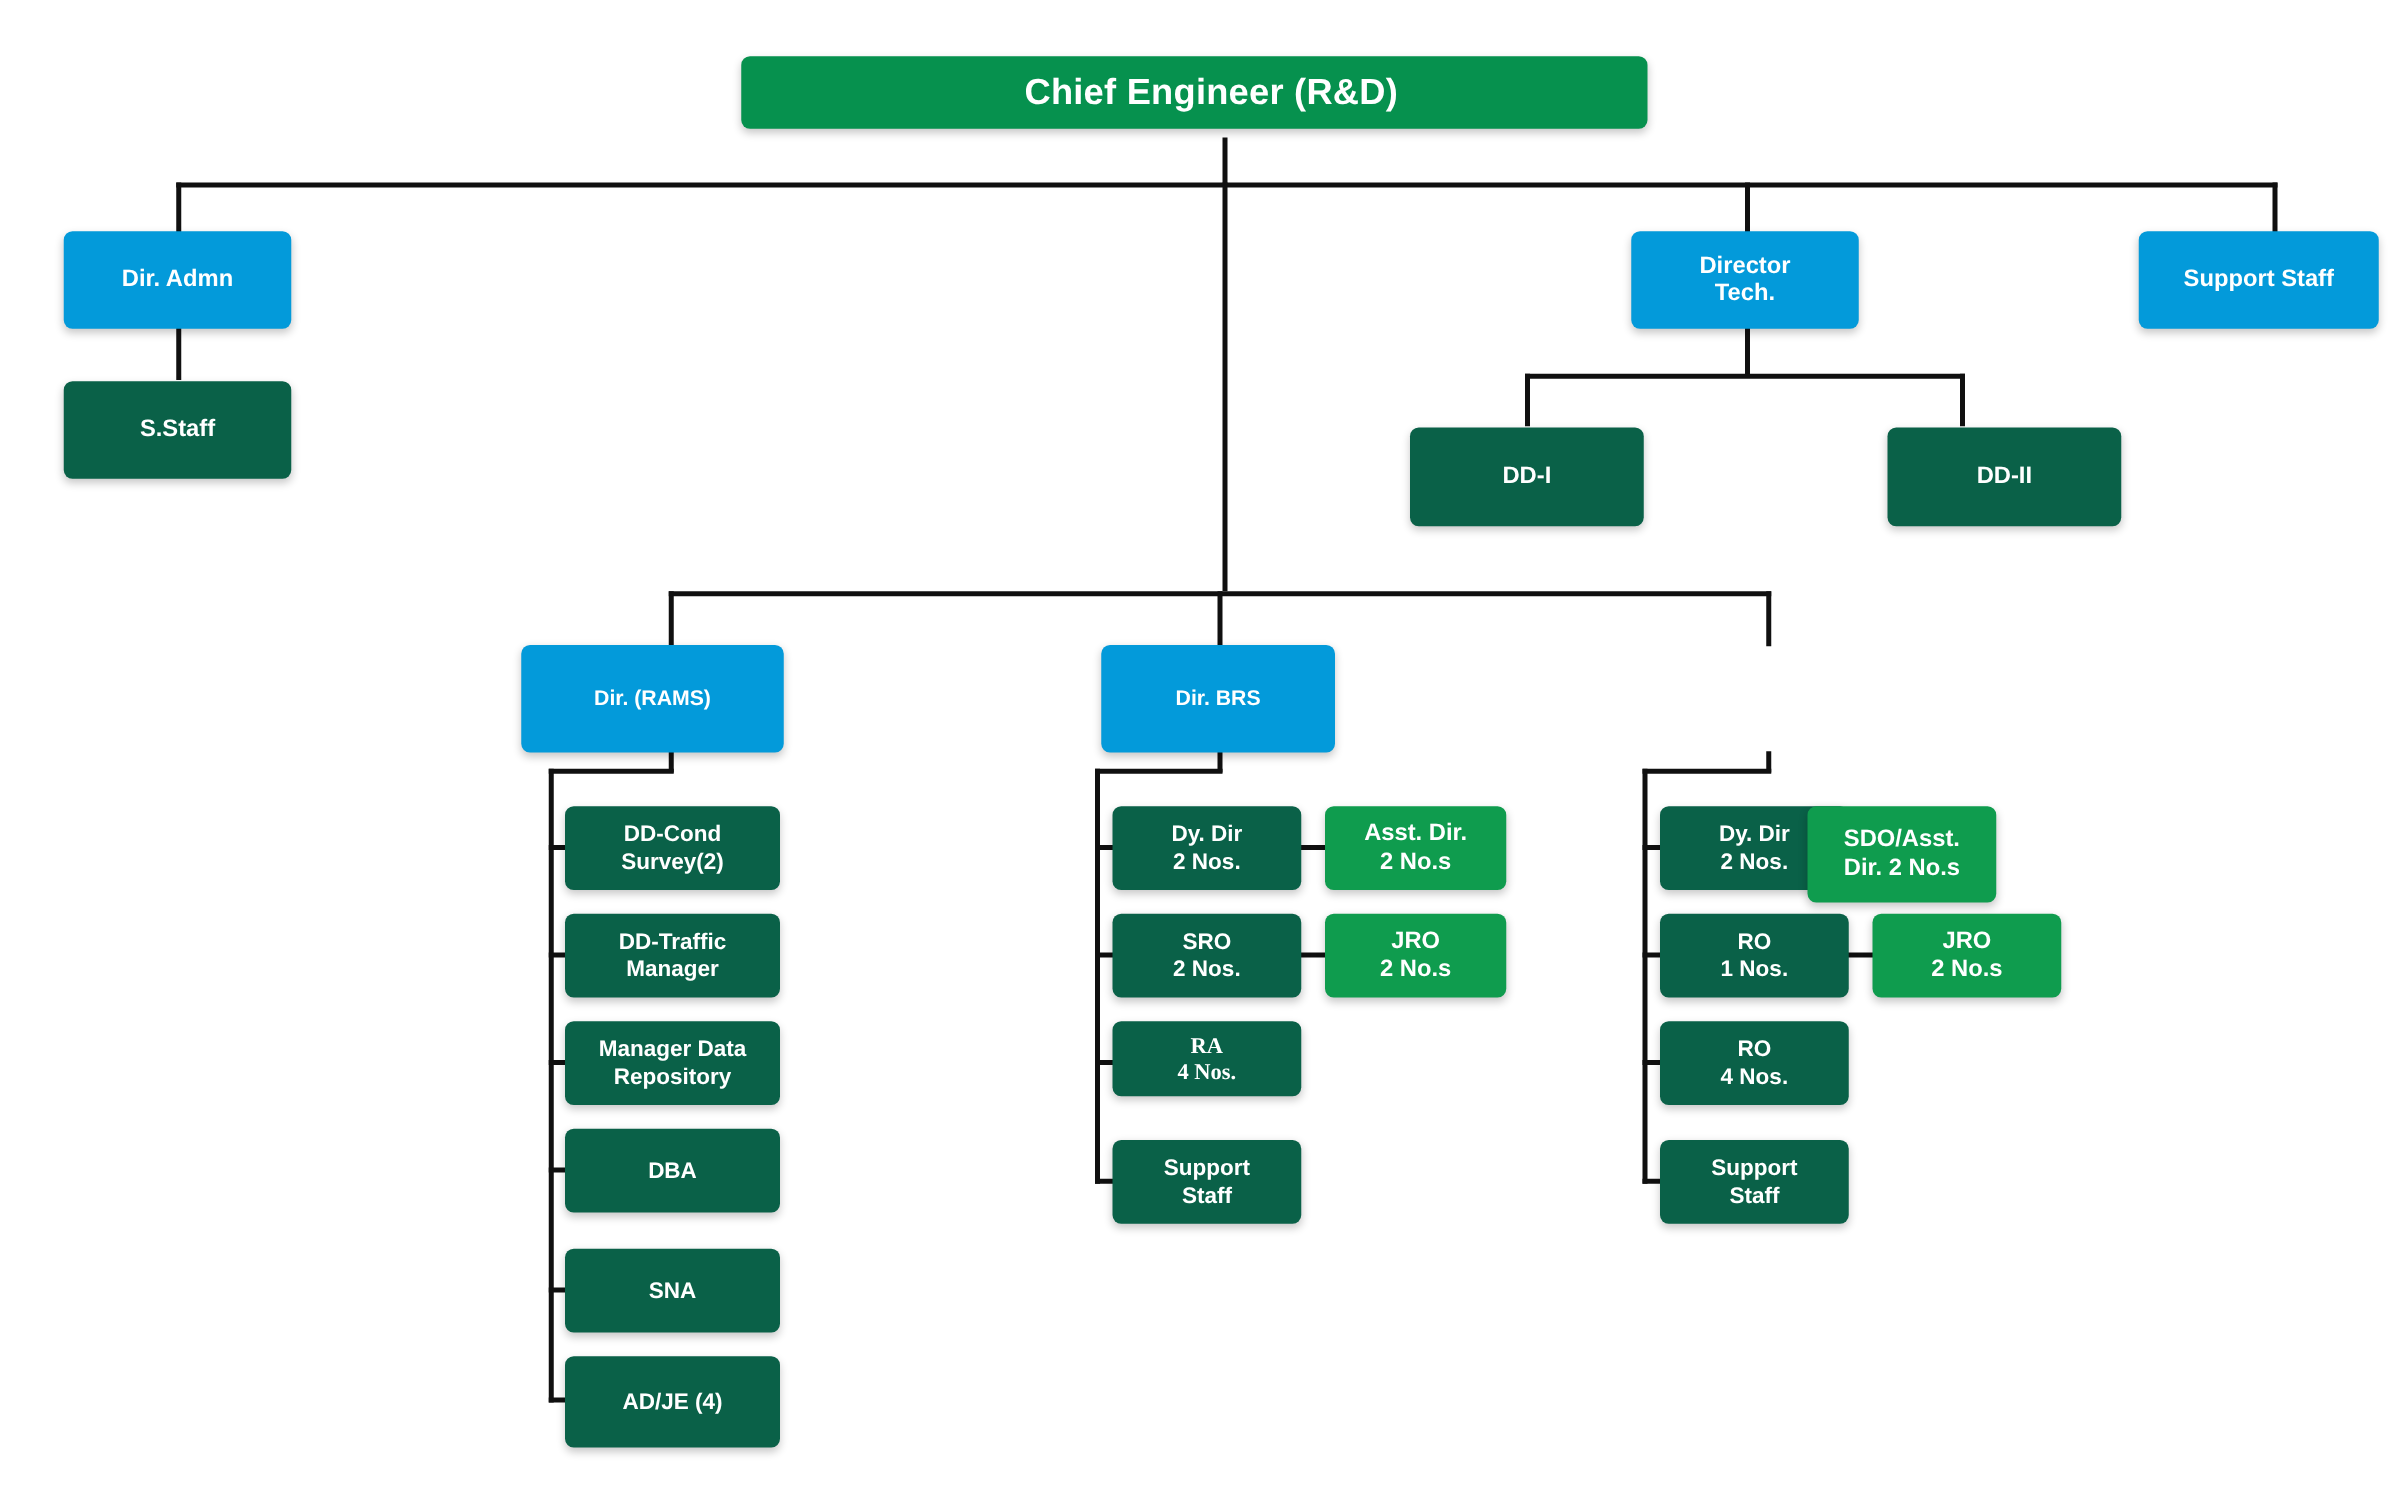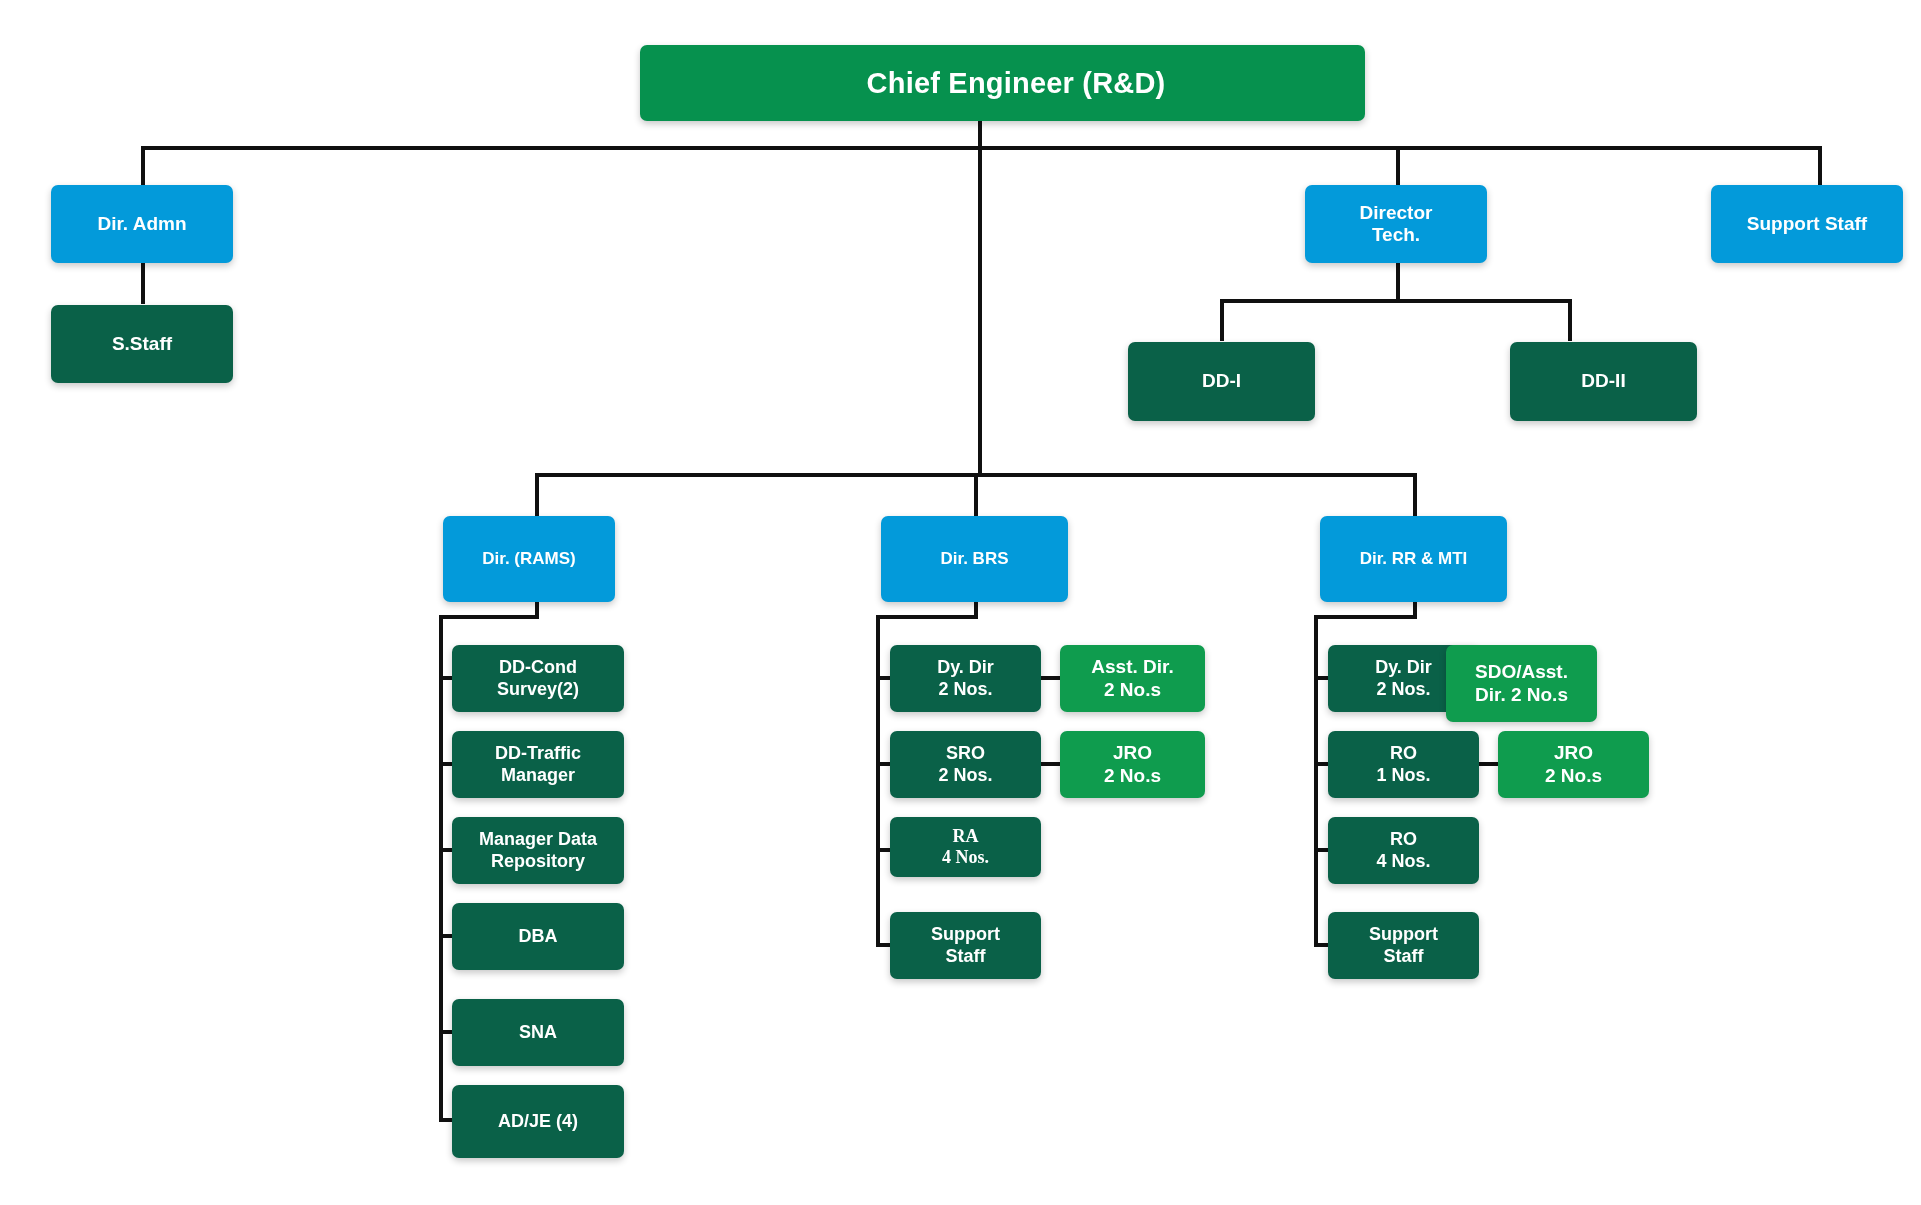--- a/index.html
+++ b/index.html
@@ -82,38 +82,37 @@
   <div class="line vline" style="left:1413px;top:601px;width:4px;height:17px;"></div>
   <div class="line hline" style="left:1314px;top:615px;width:103px;height:4px;"></div>
   <div class="line vline" style="left:1314px;top:615px;width:4px;height:332px;"></div>
   <div class="line hline" style="left:1314px;top:676px;width:52px;height:4px;"></div>
   <div class="line hline" style="left:1314px;top:762px;width:52px;height:4px;"></div>
   <div class="line hline" style="left:1314px;top:848px;width:52px;height:4px;"></div>
   <div class="line hline" style="left:1314px;top:943px;width:52px;height:4px;"></div>
   <div class="line hline" style="left:1478px;top:676px;width:32px;height:4px;"></div>
   <div class="line hline" style="left:1478px;top:762px;width:32px;height:4px;"></div>
 
-  <div class="node root" style="left:640px;top:45px;width:725px;height:76px;padding-left:31px;">Chief Engineer (R&amp;D)</div>
+  <div class="node root" style="left:593px;top:45px;width:725px;height:58px;padding-left:31px;">Chief Engineer (R&amp;D)</div>
 
   <div class="node blue big" style="left:51px;top:185px;width:182px;height:78px;">Dir. Admn</div>
 
   <div class="node dgreen" style="left:51px;top:305px;width:182px;height:78px;">S.Staff</div>
 
   <div class="node blue big" style="left:1305px;top:185px;width:182px;height:78px;">Director
 Tech.</div>
 
   <div class="node blue big" style="left:1711px;top:185px;width:192px;height:78px;">Support Staff</div>
 
   <div class="node dgreen" style="left:1128px;top:342px;width:187px;height:79px;">DD-I</div>
 
   <div class="node dgreen" style="left:1474px;top:342px;width:187px;height:79px;margin-left:36px;">DD-II</div>
 
-  <div class="node blue" style="left:443px;top:516px;width:172px;height:86px;">Dir. (RAMS)</div>
+  <div class="node blue" style="left:417px;top:516px;width:210px;height:86px;">Dir. (RAMS)</div>
   <div class="node blue" style="left:881px;top:516px;width:187px;height:86px;">Dir. BRS</div>
-  <div class="node blue" style="left:1320px;top:516px;width:187px;height:86px;">Dir.  RR &amp; MTI</div>
 
   <div class="node dgreen small" style="left:452px;top:645px;width:172px;height:67px;">DD-Cond
 Survey(2)</div>
   <div class="node dgreen small" style="left:452px;top:731px;width:172px;height:67px;">DD-Traffic
 Manager</div>
   <div class="node dgreen small" style="left:452px;top:817px;width:172px;height:67px;">Manager Data
 Repository</div>
   <div class="node dgreen small" style="left:452px;top:903px;width:172px;height:67px;">DBA</div>
   <div class="node dgreen small" style="left:452px;top:999px;width:172px;height:67px;">SNA</div>
   <div class="node dgreen small" style="left:452px;top:1085px;width:172px;height:73px;">AD/JE (4)</div>

